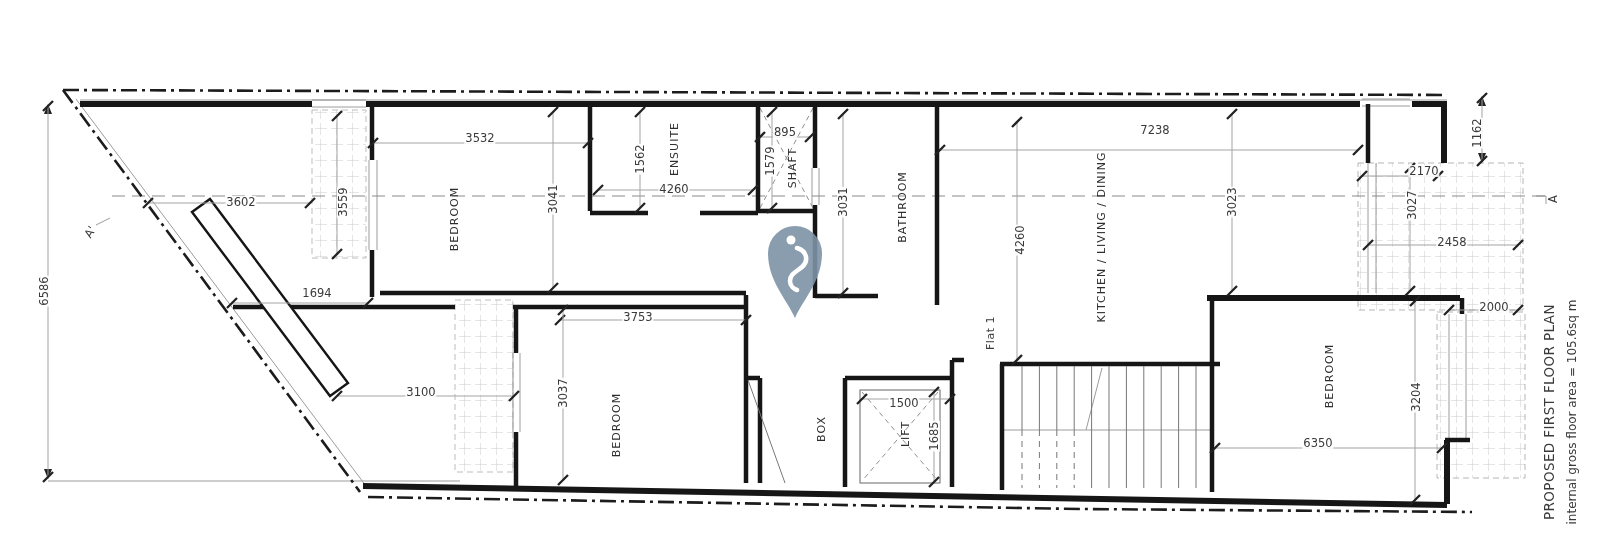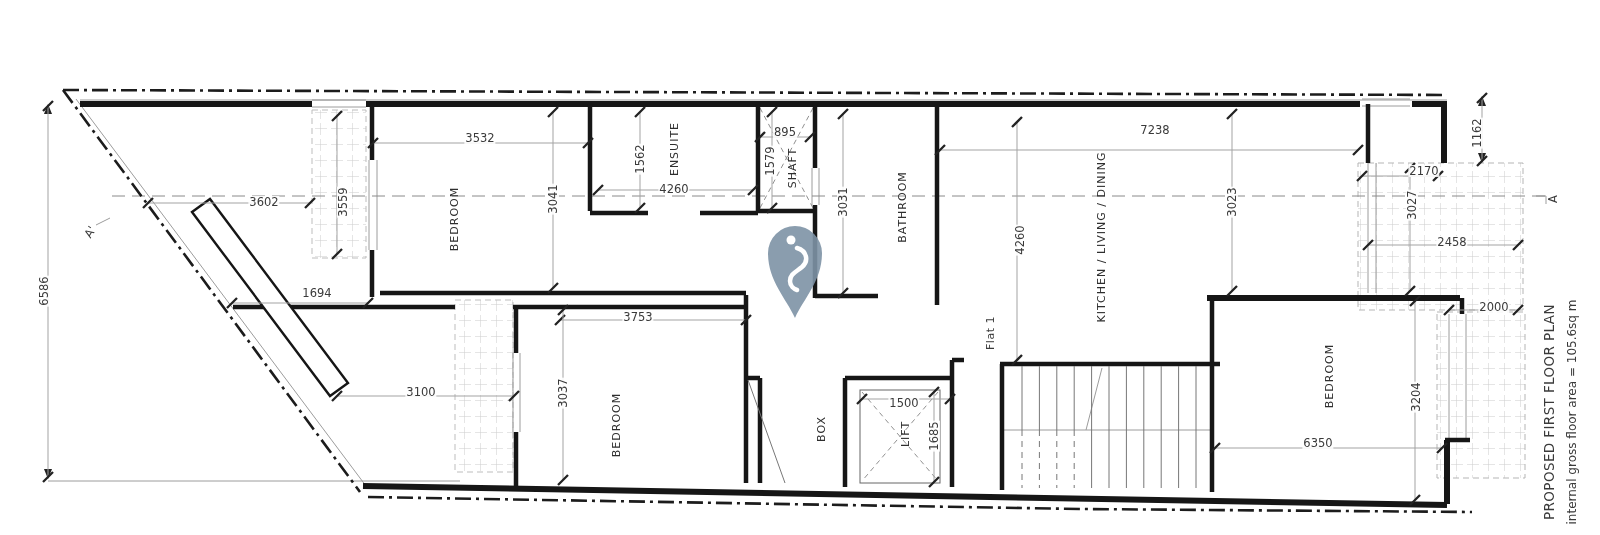--- a/index.html
+++ b/index.html
@@ -210,21 +210,21 @@
       </g>
 
   <g opacity="0.9">
     <path d="M795,318 C786,298 768,281 768,253 A27,27 0 1 1 822,253 C822,281 804,298 795,318 Z" fill="#7e93a6"></path>
     <circle cx="791" cy="240" r="4.5" fill="#ffffff"></circle>
     <path d="M797,248 c10,3 12,13 5,19 c-6,5 -12,7 -12,14 c0,5 4,8 7,9" stroke="#ffffff" stroke-width="4.5" fill="none" stroke-linecap="round"></path>
   </g>
 </svg>
 
 <div class="lbl v" style="left:44px;top:291px">6586</div>
-<div class="lbl" style="left:264px;top:202px">3602</div>
+<div class="lbl" style="left:241px;top:202px">3602</div>
 <div class="lbl v" style="left:343px;top:202px">3559</div>
 <div class="lbl a60" style="left:90px;top:232px">A'</div>
 <div class="lbl" style="left:480px;top:138px">3532</div>
 <div class="lbl v room" style="left:455px;top:219px">BEDROOM</div>
 <div class="lbl v" style="left:553px;top:199px">3041</div>
 <div class="lbl v" style="left:640px;top:159px">1562</div>
 <div class="lbl v room" style="left:675px;top:149px">ENSUITE</div>
 <div class="lbl" style="left:674px;top:189px">4260</div>
 <div class="lbl" style="left:785px;top:132px">895</div>
 <div class="lbl v" style="left:770px;top:161px">1579</div>

